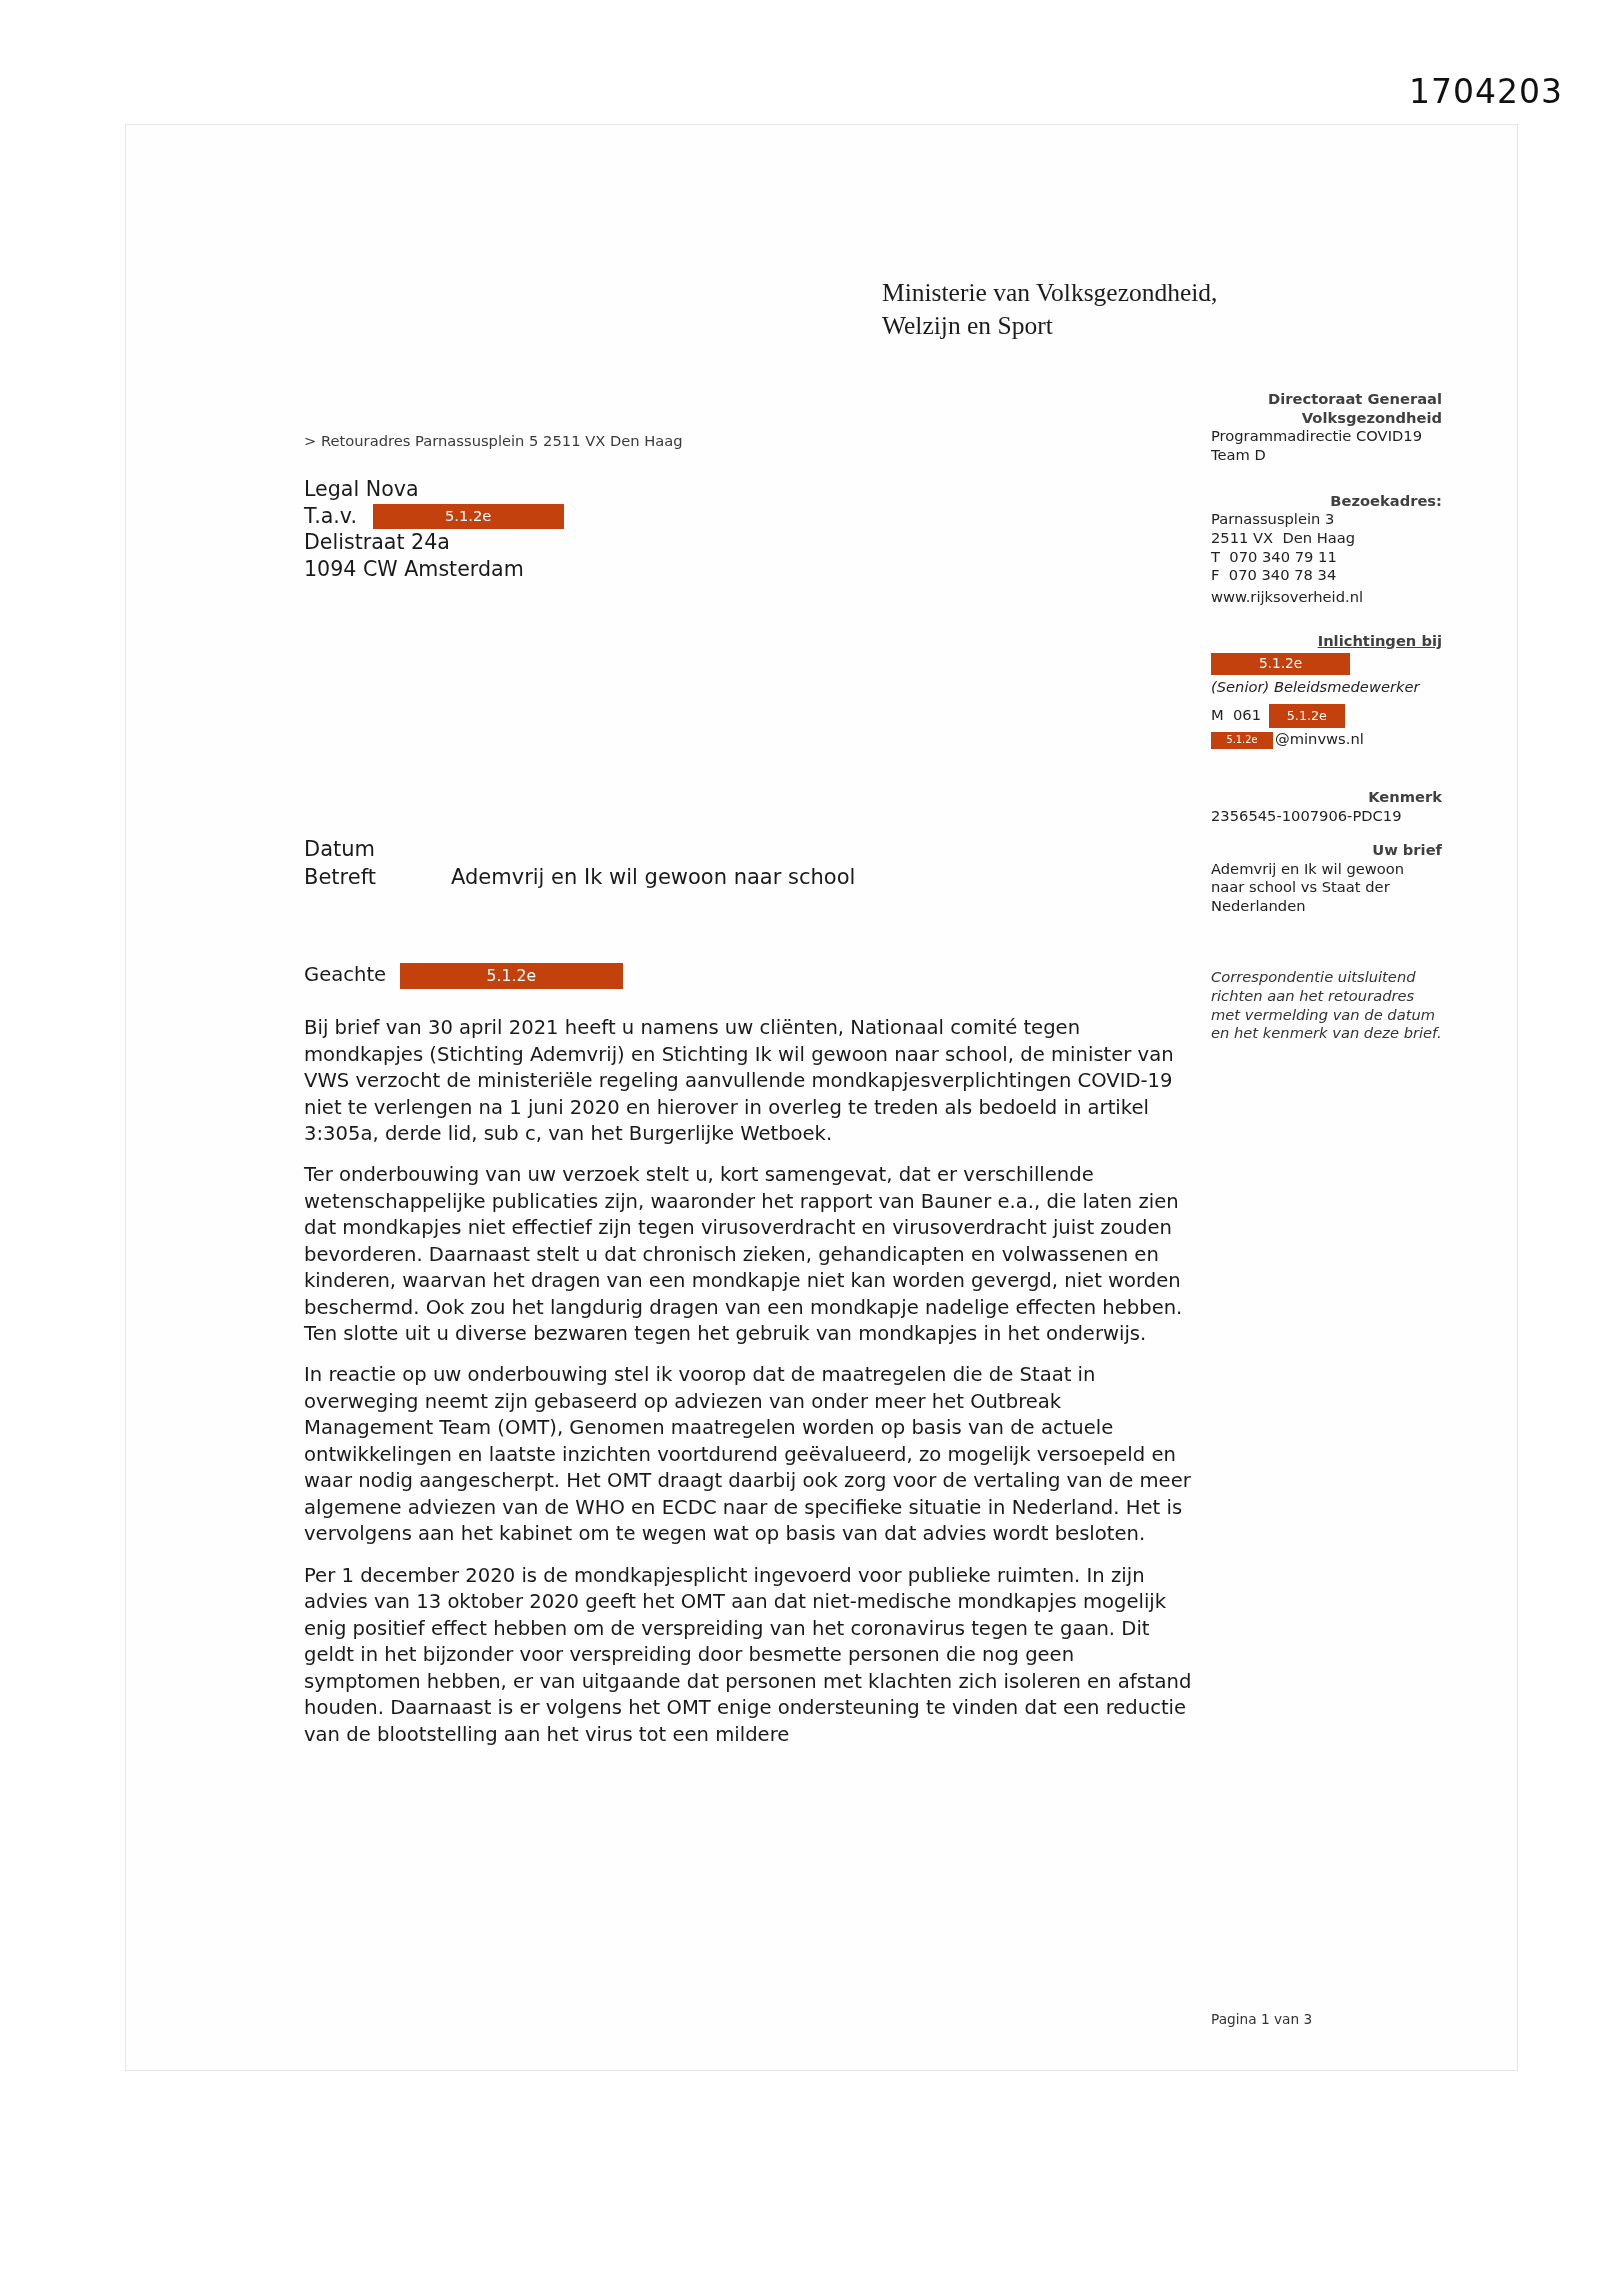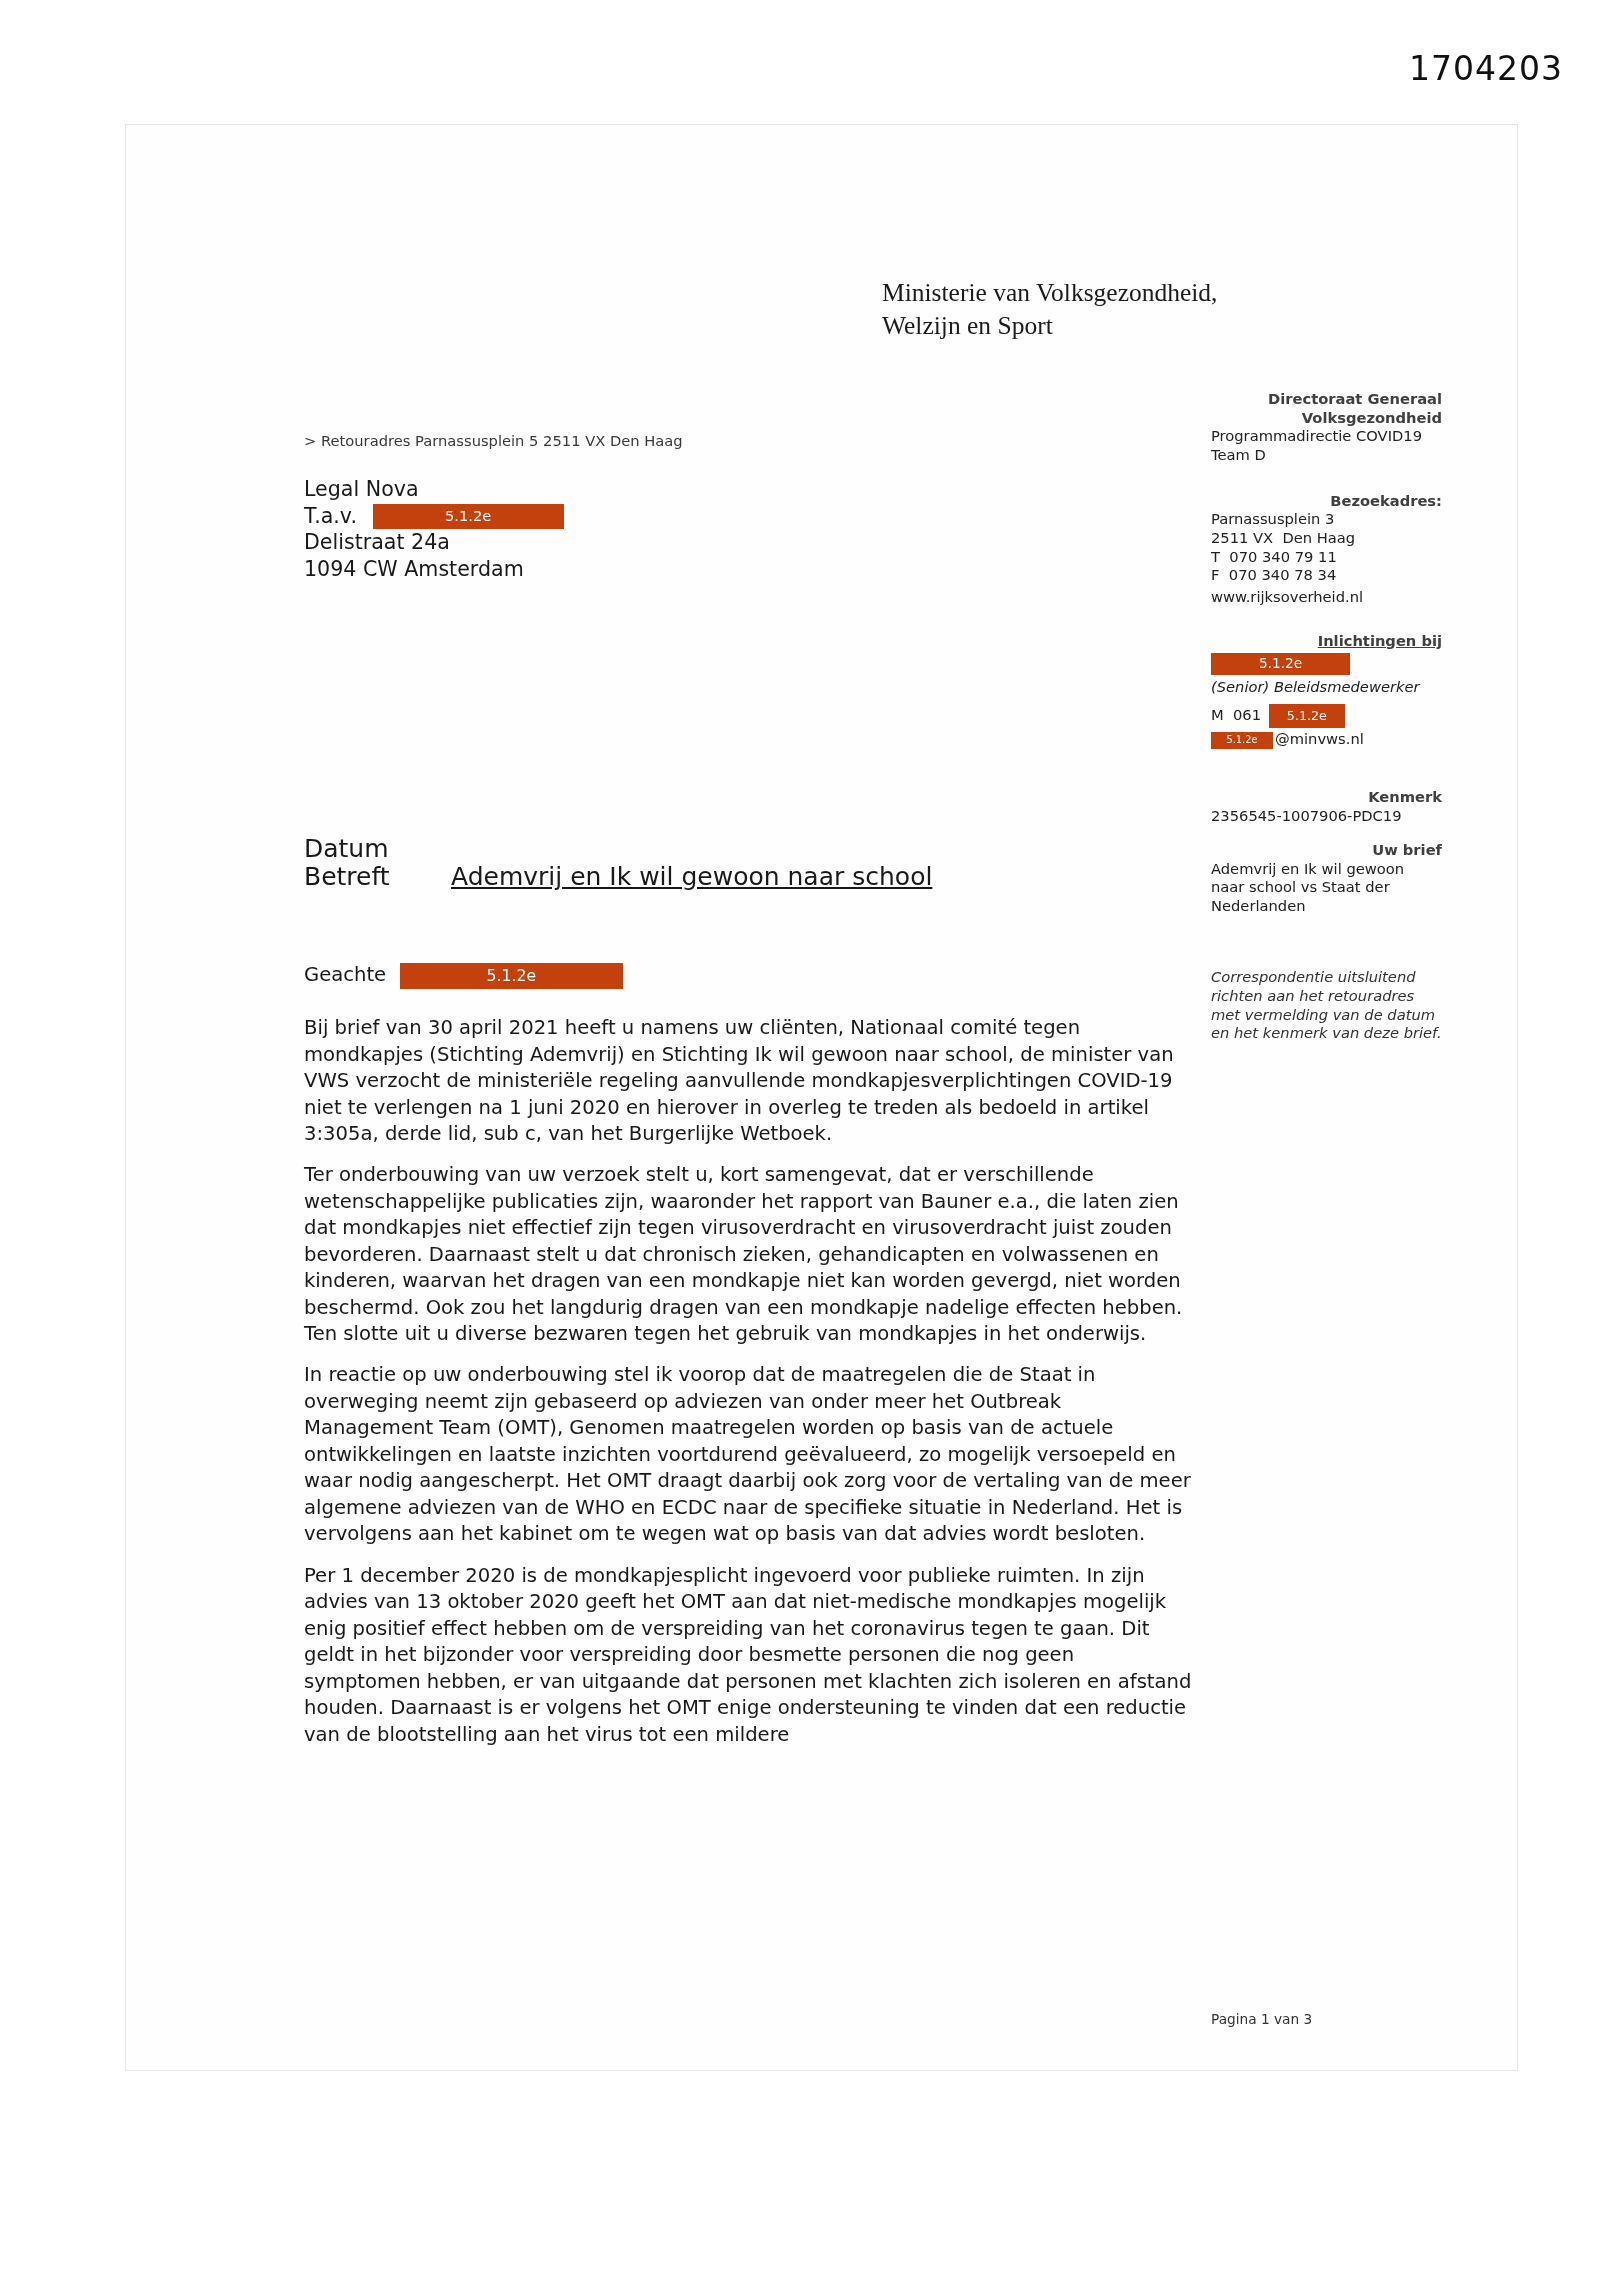--- a/index.html
+++ b/index.html
@@ -13,21 +13,21 @@
   }
   .abs { position: absolute; }
 
   .page-sheet {
     left: 125px; top: 124px; width: 1393px; height: 1947px;
     background: #fefefe;
     border: 1px solid #e6e6e6;
   }
 
   .doc-number {
-    left: 1409px; top: 49px;
+    left: 1409px; top: 72px;
     font-size: 33px; letter-spacing: 1px; color: #111;
   }
 
   .ministry {
     left: 882px; top: 276px;
     font-family: Liberation Serif, serif;
     font-size: 25.5px; line-height: 33px; color: #1c1c1c;
   }
 
   .retouradres {
@@ -66,21 +66,21 @@
   .mt-26 { margin-top: 25.5px; }
   .mt-16 { margin-top: 15.7px; }
   .mt-40 { margin-top: 39px; }
   .mt-54 { margin-top: 53px; }
   .mt-8  { margin-top: 7.8px; }
   .mt-3  { margin-top: 2.9px; }
   .sidebar .note { color: #333; }
 
   .datum-block {
     left: 304px; top: 835px;
-    font-size: 25px; line-height: 28px; text-decoration: underline;
+    font-size: 21px; line-height: 28px;
   }
   .datum-block .lbl { display: inline-block; width: 147px; }
 
   .salutation-line {
     left: 304px; top: 963px;
     font-size: 19.6px;
   }
 
   .body-copy {
     left: 304px; top: 1015px; width: 890px;

